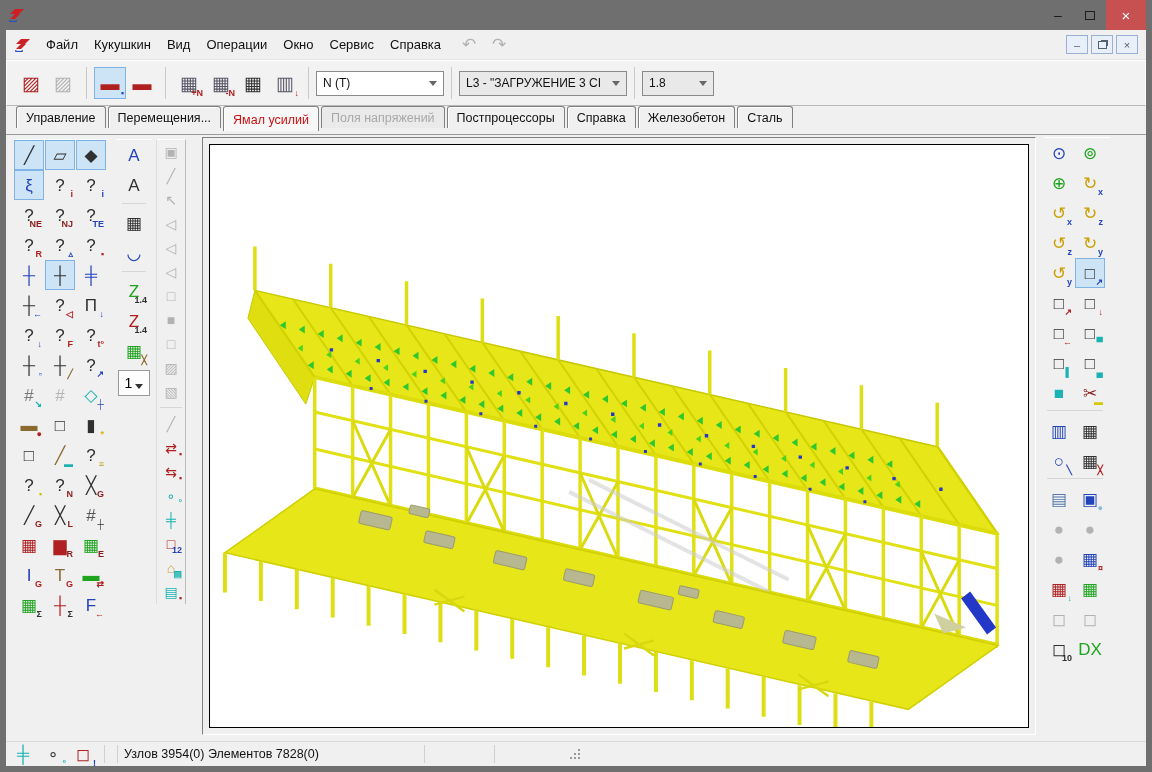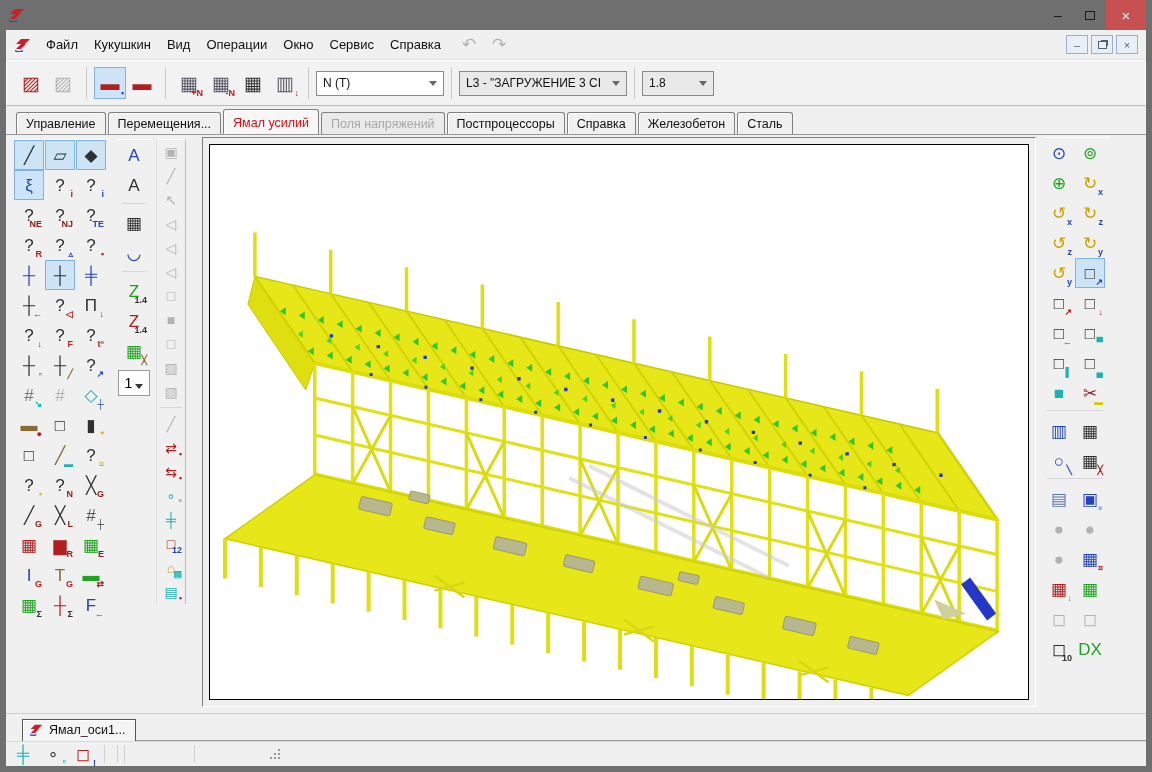--- a/index.html
+++ b/index.html
@@ -23,21 +23,21 @@
   .mdibtns{margin-left:auto;display:flex;gap:3px;margin-right:4px;}
   .mdibtn{width:22px;height:19px;border:1px solid #98b0d3;background:#e9eff9;color:#51626f;font-size:11px;display:flex;align-items:center;justify-content:center;}
   
   .toolbar{height:46px;background:#f2f2f2;border:1px solid #fff;border-bottom:1px solid #b9b9b9;display:flex;align-items:center;padding:0 8px;}
   .toolbar .tbtn{width:32px;height:32px;font-size:19px;}
   .toolbar .tsep{width:1px;height:32px;border-left:1px solid #c9c9c9;margin:0 7px;}
   .combo{height:25px;border:1px solid #8a8a8a;background:#fff;display:flex;align-items:center;font-size:12px;padding:0 6px;color:#111;}
   .combo.gray{background:#e9e9e9;}
   .combo .caret{margin-left:auto;width:0;height:0;border-top:5px solid #666;border-left:4px solid transparent;border-right:4px solid transparent;}
   
-  .tabsrow{height:29px;display:flex;align-items:flex-end;padding-left:10px;background:#f0f0f0;border-bottom:1px solid #9a9a9a;}
+  .tabsrow{height:29px;display:flex;align-items:flex-start;padding-left:10px;background:#f0f0f0;border-bottom:1px solid #9a9a9a;}
   .tab{border:1px solid #808080;border-bottom:none;border-radius:3px 3px 0 0;background:#f0f0f0;box-shadow:inset 1px 1px 0 #fff;padding:4px 9px 3px;font-size:12.5px;color:#111;margin-right:2px;white-space:nowrap;}
   .tab.active{background:#f7f7f7;color:#cc1111;padding-top:6px;padding-bottom:4px;position:relative;z-index:2;}
   .tab.disabled{color:#a8a8a8;box-shadow:none;background:#eaeaea;}
   
   .workspace{flex:1;position:relative;background:#f0f0f0;}
   .panel{position:absolute;background:#f0f0f0;border-top:1px solid #fff;}
   .grid3{left:8px;top:4px;width:95px;display:grid;grid-template-columns:repeat(3,31px);}
   .vcol{display:flex;flex-direction:column;align-items:center;}
   .midcol{left:110px;top:4px;width:36px;}
   .slimcol{left:150px;top:4px;width:30px;border-left:1px solid #ddd;border-right:1px solid #bbb;}
@@ -655,49 +655,37 @@
           <div class="tbtn">
             <span class="g" style="color: rgb(48, 48, 48);">◻</span>
             <span class="g2" style="color: rgb(48, 48, 48);">10</span>
           </div>
           <div class="tbtn">
             <span class="g" style="color: rgb(31, 164, 31);">DX</span>
           </div>
         </div>
     </div>
 
-    <div class="doctabs">
-      <span class="doctab">
-        <span class="logo" style="width:15px;height:12px;">
-          <svg viewBox="0 0 18 14">
-              <path fill="#cc2026" d="M2,6 L7,1 L16,1 L11,6 Z"></path>
-              <path fill="#cc2026" d="M2,11 L7,6 L12,6 L7,11 Z"></path>
-              <path fill="#2a4fc0" d="M1,12 Q5,14 9,12 L9,13.6 Q5,15.4 1,13.6 Z"></path>
-            </svg>
-        </span>
-        <span>Ямал_оси1...</span>
-      </span>
-      <span class="rail"></span>
-    </div>
 
     <div class="statusbar">
       <span style="display:flex;">
           <div class="tbtn">
             <span class="g" style="color: rgb(26, 178, 178);">╪</span>
           </div>
           <div class="tbtn">
             <span class="g" style="color: rgb(48, 48, 48);">∘</span>
             <span class="g2" style="color: rgb(26, 178, 178);">°</span>
           </div>
           <div class="tbtn">
             <span class="g" style="color: rgb(176, 32, 32);">◻</span>
             <span class="g2" style="color: rgb(34, 68, 187);">!</span>
           </div>
         </span>
       <span class="ssep"></span>
       <span class="ssep"></span>
+      <span class="status-counts">Узлов 3954(0) Элементов 7828(0)</span>
       <span class="status-cell"></span>
       <span class="status-cell"></span>
       <span class="grip"></span>
     </div>
 
   </div>
 </div>
 
 </body></html>

